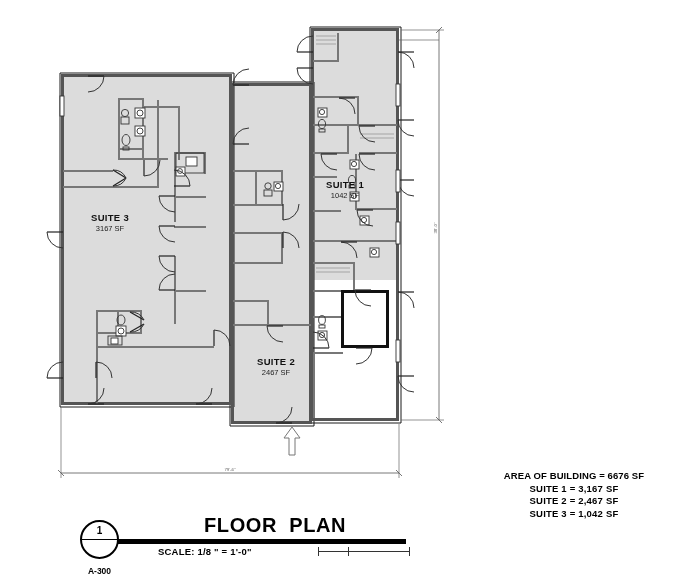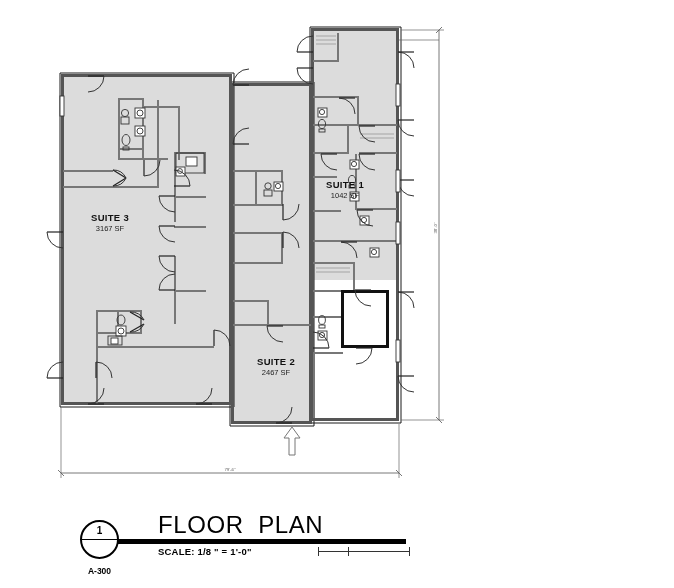--- a/index.html
+++ b/index.html
@@ -140,26 +140,27 @@
     margin-top: 24px;
   }
   #title-text-wrap {
     position: absolute;
     left: 78px;
     top: 0px;
     width: 250px;
   }
   #plan-title {
     font-family: "Liberation Sans", sans-serif;
-    font-size: 24px;
-    font-weight: normal;
+    font-size: 20px;
+    font-weight: bold;
     letter-spacing: 0.6px;
     line-height: 22px;
     color: #000000;
     white-space: pre;
+    margin-left: 46px;
   }
   #title-rule {
     position: absolute;
     left: 30px;
     top: 25px;
     width: 296px;
     height: 5px;
     background: #000000;
     z-index: 2;
   }
@@ -498,20 +499,26 @@
 
       <text class="suite-name" x="345" y="188">SUITE 1</text>
       <text class="suite-area" x="345" y="198">1042 SF</text>
 
       <text class="suite-name" x="276" y="365">SUITE 2</text>
       <text class="suite-area" x="276" y="375">2467 SF</text>
     </g>
 
   </svg>
 
+  <div id="area-legend">
+    <div class="legend-row legend-total">AREA  OF BUILDING = 6676 SF</div>
+    <div class="legend-row">SUITE 1 = 3,167 SF</div>
+    <div class="legend-row">SUITE 2 = 2,467 SF</div>
+    <div class="legend-row">SUITE 3 = 1,042 SF</div>
+  </div>
 
   <div id="title-block">
     <div id="title-rule"></div>
 
     <div id="detail-bubble">
       <div class="bubble-num">1</div>
       <div class="bubble-divider"></div>
       <div class="bubble-sheet">A-300</div>
     </div>
 

